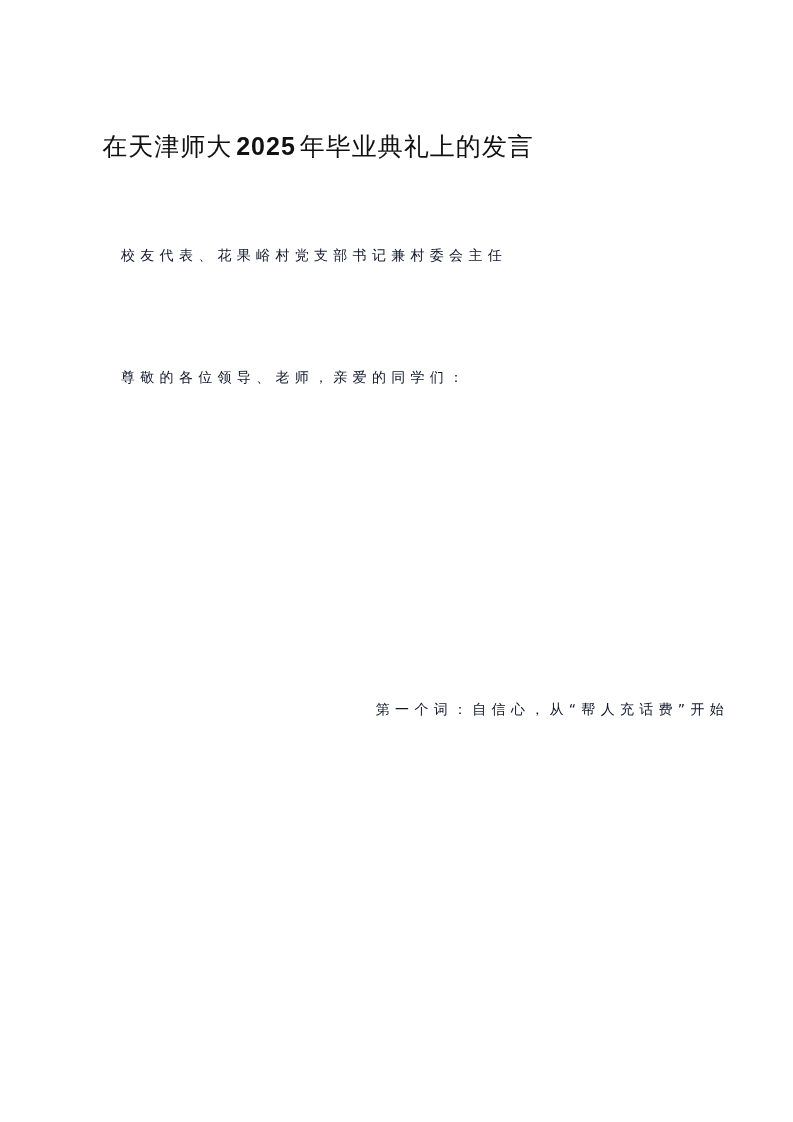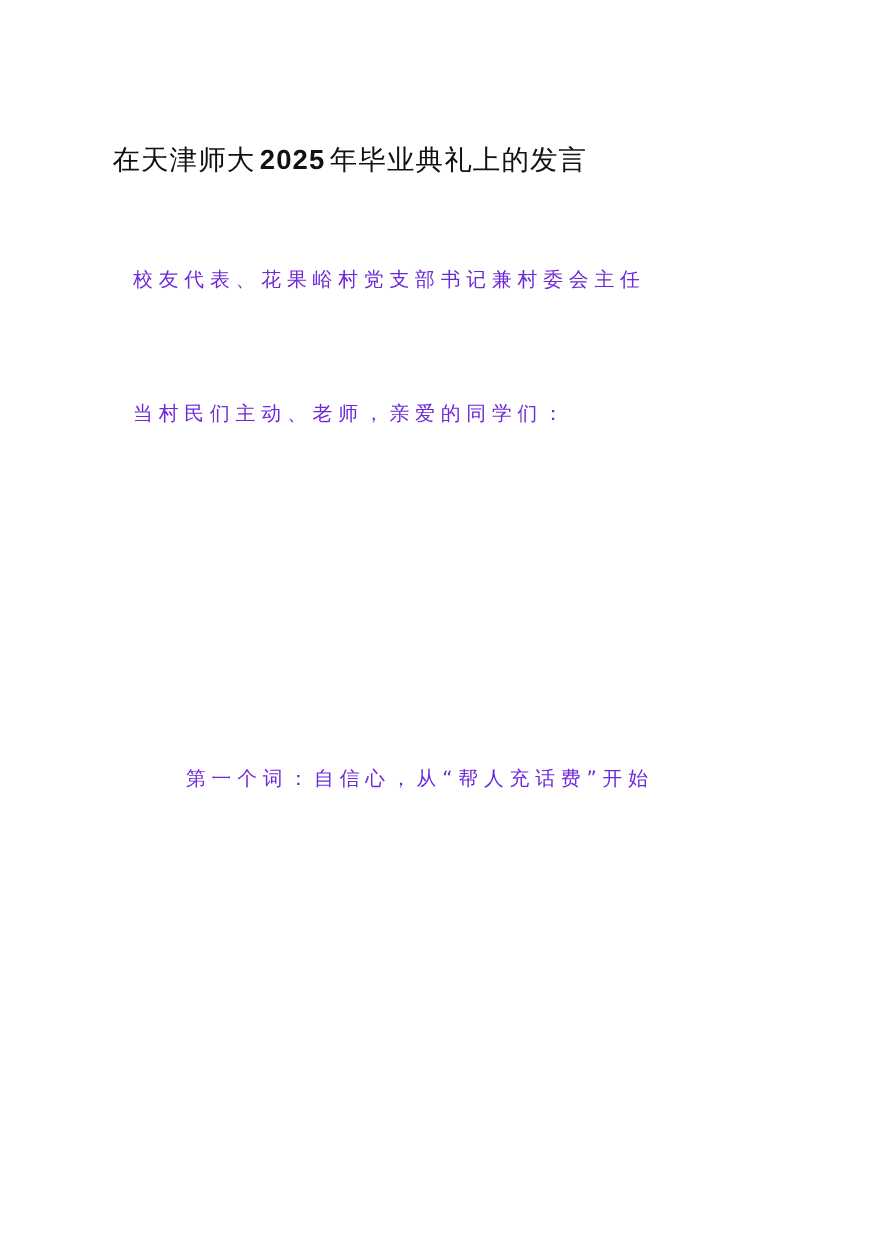--- a/index.html
+++ b/index.html
@@ -36,50 +36,50 @@
     }
     .title .num {
       font-family: "Liberation Sans", sans-serif;
       font-weight: bold;
       margin: 0 4px;
     }
     .line-block {
       position: absolute;
       left: 121px;
       width: 560px;
-      font-size: 18px;
+      font-size: 14px;
       letter-spacing: 5.3px;
-      color: #6d28d9;
+      color: #0f172a;
       white-space: nowrap;
     }
     .subtitle { top: 240px; line-height: 30px; }
     .salutation { top: 362px; line-height: 30px; }
     .para {
       position: absolute;
       left: 121px;
       width: 556px;
       font-size: 18px;
       letter-spacing: 5.3px;
       line-height: 37px;
       color: #222;
       text-align: justify;
       text-indent: 48px;
     }
     .p1 { top: 428px; }
-    .heading1 { top: 694px; line-height: 30px; left: 169px; }
+    .heading1 { top: 694px; line-height: 30px; left: 169px; text-align: right; }
     .p2 { top: 788px; }
   </style>
 </head>
 <body>
 
 <div class="page">
 
   <div class="title"><span>在天津师大</span><span class="num">2025</span><span>年毕业典礼上的发言</span></div>
 
   <div class="line-block subtitle">校友代表、花果峪村党支部书记兼村委会主任</div>
 
-  <div class="line-block salutation">当村民们主动、老师，亲爱的同学们：</div>
+  <div class="line-block salutation">尊敬的各位领导、老师，亲爱的同学们：</div>
 
 
   <div class="line-block heading1">第一个词：自信心，从“帮人充话费”开始</div>
 
 
 </div>
 
 </body></html>

